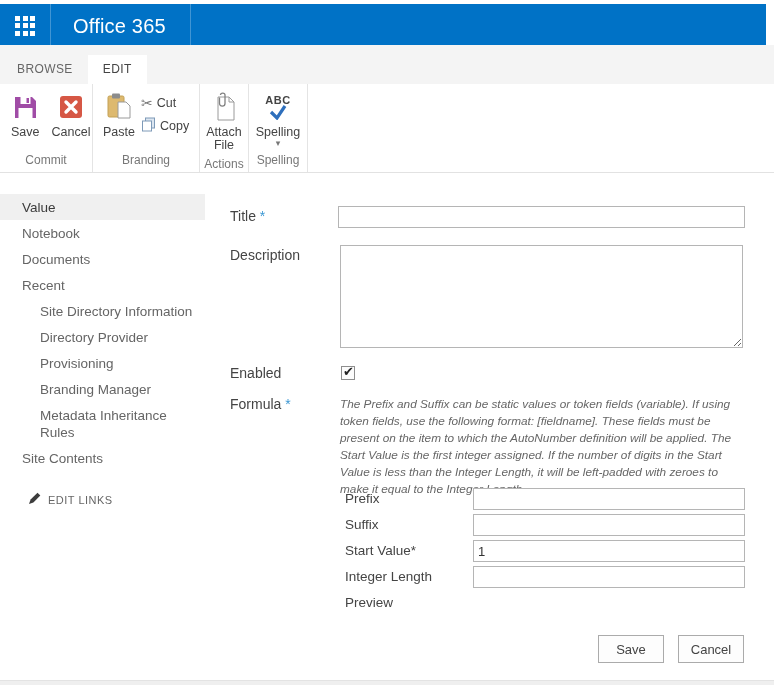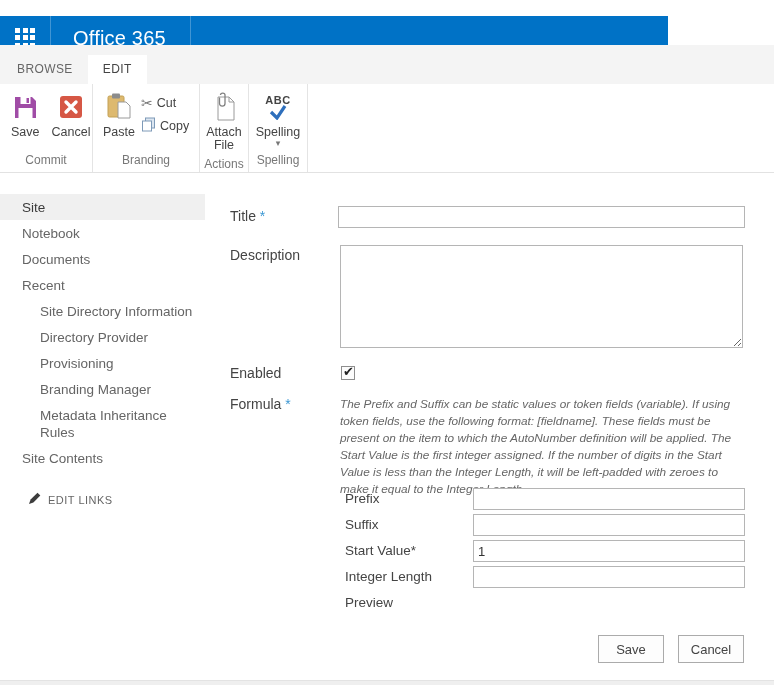--- a/index.html
+++ b/index.html
@@ -1,21 +1,21 @@
 <!DOCTYPE html>
 <html><head>
 <meta charset="utf-8">
 <style>
   * { margin:0; padding:0; box-sizing:border-box; }
   html,body { width:774px; height:685px; overflow:hidden; background:#fff;
               font-family:"Liberation Sans", sans-serif; }
   .app { position:relative; width:774px; height:685px; background:#fff; }
 
   
-  .topbar { position:absolute; left:0; top:16px; width:668px; height:45px;
+  .topbar { position:absolute; left:0; top:4px; width:766px; height:45px;
             background:#0072C6; display:flex; align-items:center; }
   .waffle { width:22px; height:22px; margin-left:15px; display:grid;
             grid-template-columns:repeat(3,5px); grid-template-rows:repeat(3,5px);
             gap:2.5px; cursor:pointer; }
   .waffle span { background:#fff; width:5px; height:5px; display:block; }
   .topbar .vdiv { width:1px; height:45px; background:rgba(255,255,255,.25); }
   .vdiv.d1 { margin-left:13px; }
   .brand { color:#fff; font-size:20px; font-weight:300; margin-left:22px; letter-spacing:.2px; }
   .vdiv.d2 { margin-left:24px; }
   .product { color:#fff; font-size:20px; font-weight:300; margin-left:20px; letter-spacing:.2px; }
@@ -201,21 +201,21 @@
           <span class="rlabel">Spelling</span>
           <span class="caret">▾</span>
         </div>
       </div>
       <div class="glabel">Spelling</div>
     </div>
   </div>
 
   <aside class="sidebar">
     <ul class="nav-list">
-      <li class="nav-item active">Site</li>
+      <li class="nav-item active">Value</li>
       <li class="nav-item">Notebook</li>
       <li class="nav-item">Documents</li>
       <li class="nav-item">Recent</li>
       <li class="nav-item indent">Site Directory Information</li>
       <li class="nav-item indent">Directory Provider</li>
       <li class="nav-item indent">Provisioning</li>
       <li class="nav-item indent">Branding Manager</li>
       <li class="nav-item indent">Metadata Inheritance Rules</li>
       <li class="nav-item">Site Contents</li>
     </ul>

